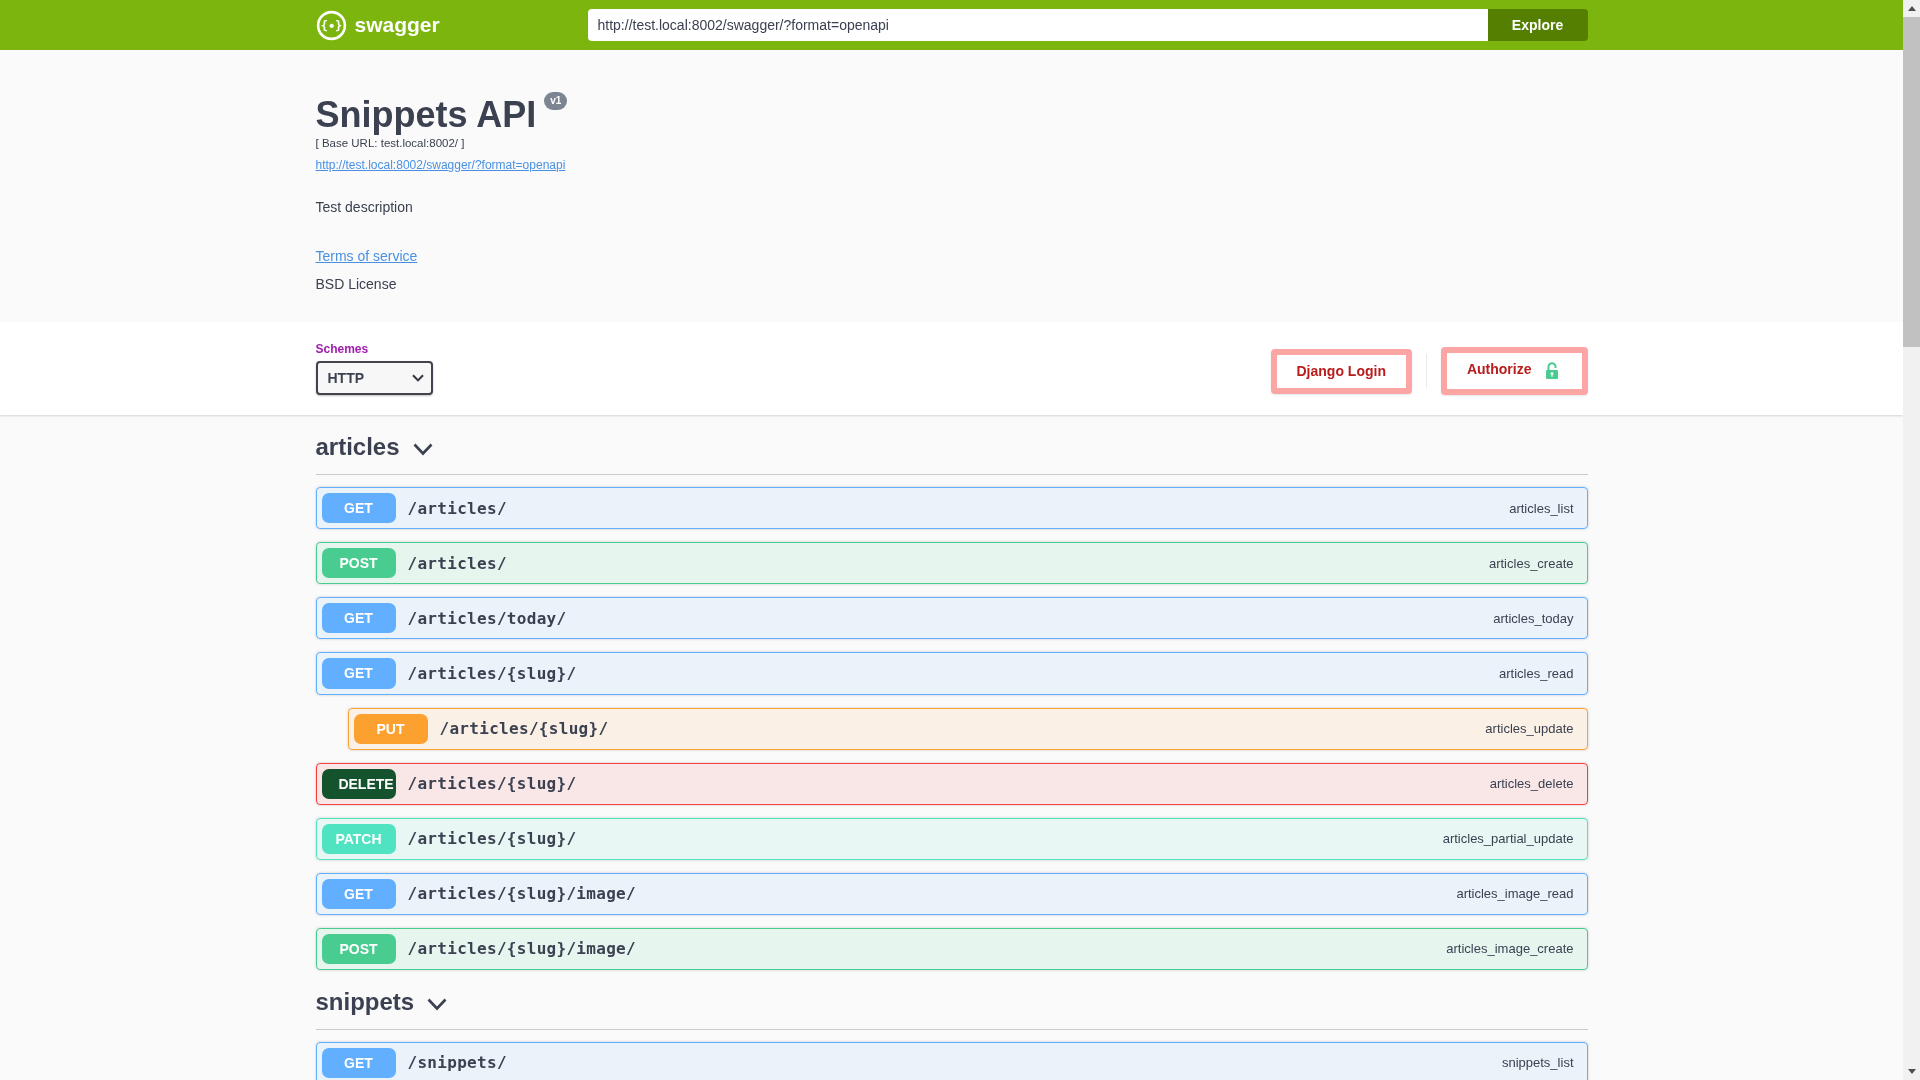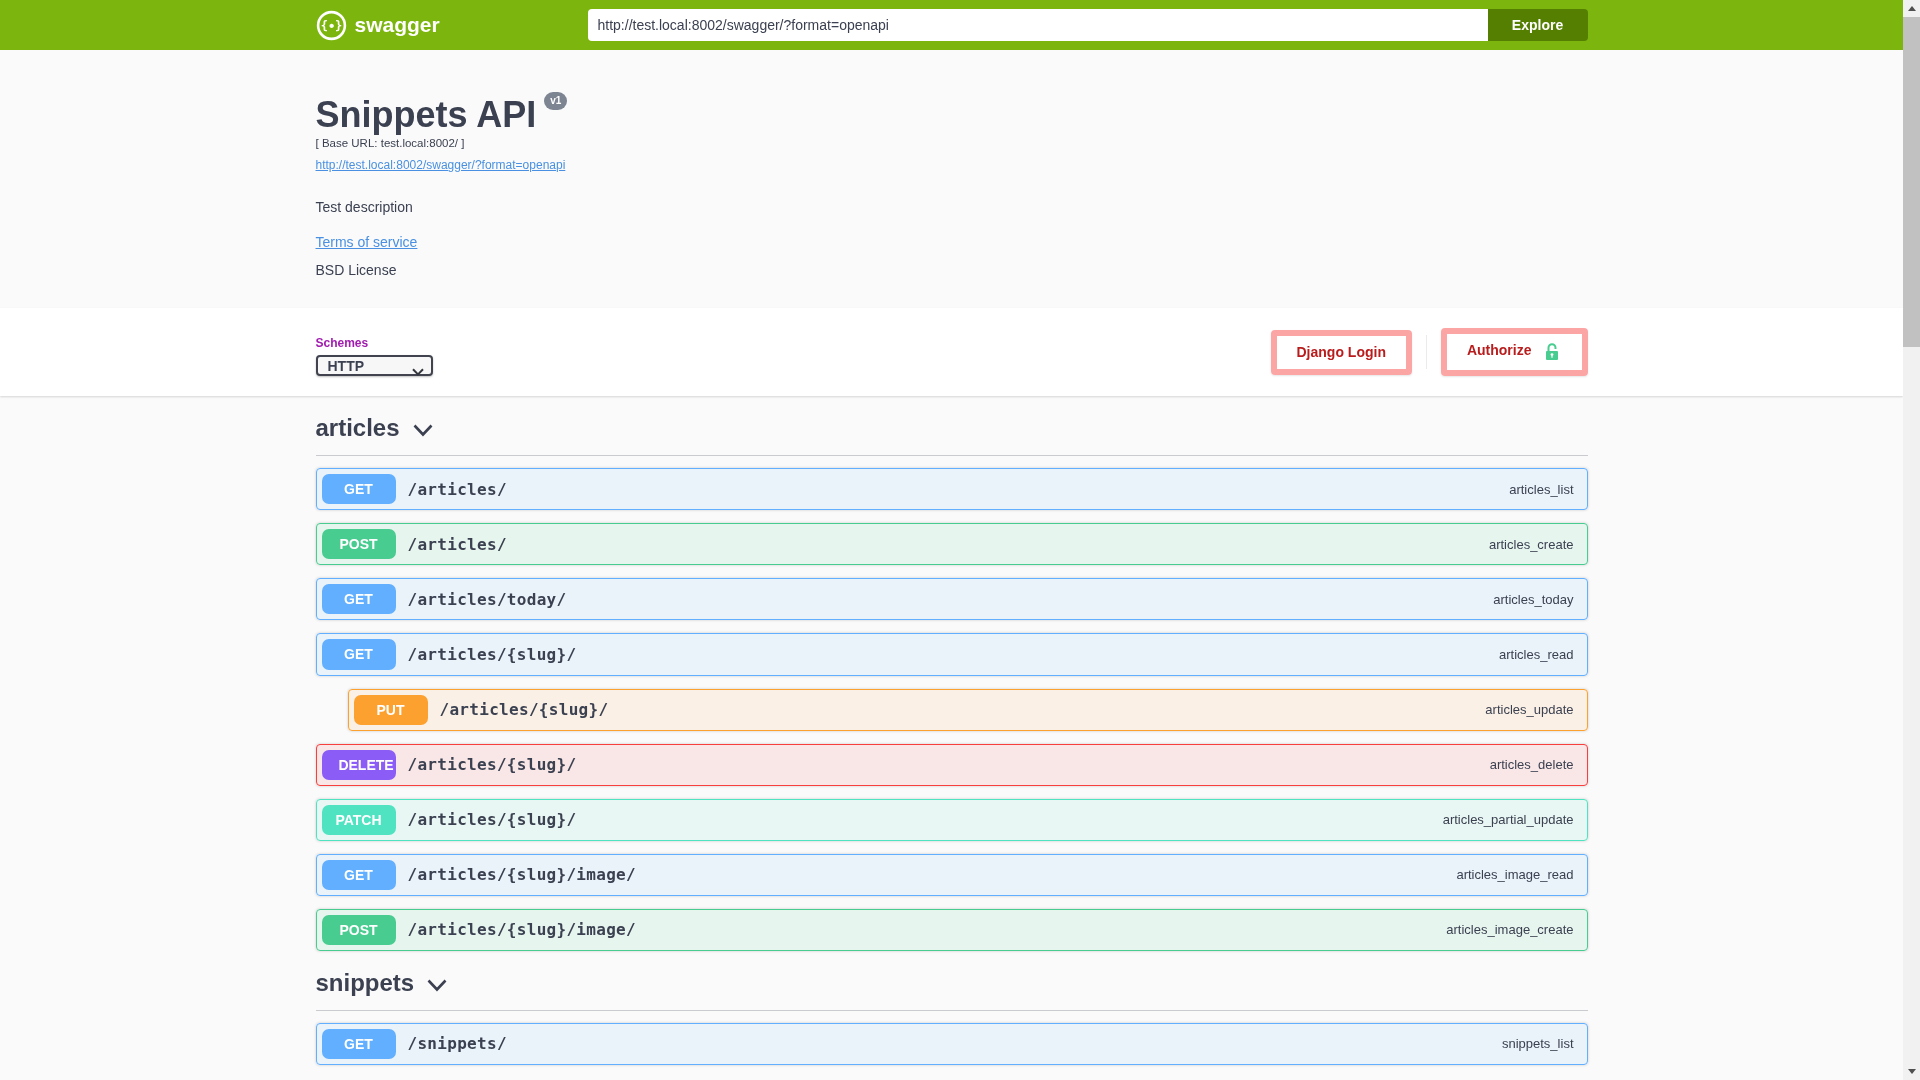--- a/index.html
+++ b/index.html
@@ -31,32 +31,32 @@
   .url-input { flex:1; height:32px; border:none; border-radius:4px 0 0 4px; padding:0 10px; font-size:14px; color:#3b4151; outline:none; background:#fff; }
   .explore-btn { width:100px; height:32px; background:#547f00; color:#fff; font-weight:700; font-size:14px; border:none; border-radius:0 4px 4px 0; cursor:pointer; font-family:inherit; }
 
   
   .info-section { padding:44px 0 30px; }
   .title { font-size:36px; font-weight:700; color:#3b4151; line-height:1.15; }
   .version { display:inline-block; background:#7d8492; color:#fff; font-size:10px; font-weight:700; padding:3px 6px; border-radius:50px; vertical-align:top; position:relative; top:-2px; margin-left:8px; }
   .base-url { font-family:Liberation Sans, sans-serif; font-size:11.5px; font-weight:300; color:#3b4151; margin-top:2px; }
   .spec-link { display:inline-block; font-size:12px; color:#4990e2; margin-top:9px; text-decoration:underline; }
   .description { font-size:14px; margin-top:26px; color:#3b4151; }
-  .info-link { margin-top:18px; }
+  .info-link { margin-top:32px; }
   .info-link a { font-size:14px; color:#4990e2; text-decoration:underline; }
   .info-link.contact { margin-top:8px; }
   .license { font-size:14px; margin-top:11px; color:#3b4151; }
 
   
   .scheme-container { background:#fff; box-shadow:0 1px 2px 0 rgba(0,0,0,.15); padding:20px 0; }
   .scheme-row { display:flex; align-items:flex-end; justify-content:space-between; }
   .schemes-title { font-size:12px; font-weight:700; display:block; margin-bottom:5px; color:#a21caf; }
   .select-wrap { position:relative; width:117px; }
   .select-wrap select {
-    width:100%; height:21px; appearance:none; -webkit-appearance:none; -moz-appearance:none;
+    width:100%; height:34px; appearance:none; -webkit-appearance:none; -moz-appearance:none;
     border:2px solid #41444e; border-radius:4px; font-weight:700; font-size:14px;
     padding:0 28px 0 10px; background:#f7f7f7; color:#3b4151; cursor:pointer; font-family:inherit;
     box-shadow:0 1px 2px 0 rgba(0,0,0,.25);
   }
   .select-chevron { position:absolute; right:9px; top:13px; pointer-events:none; }
   .auth-wrapper { display:flex; align-items:center; }
   .btn {
     border:6px solid #fca5a5; color:#b91c1c; background:transparent; font-weight:700; font-size:14px;
     padding:8px 20px; border-radius:4px; cursor:pointer; box-shadow:0 1px 2px rgba(0,0,0,.1);
     display:flex; align-items:flex-start; gap:10px; font-family:inherit; line-height:1.2;
@@ -82,21 +82,21 @@
   .op-path { font-family:"DejaVu Sans Mono","Liberation Mono",monospace; font-size:16px; font-weight:600; color:#3b4151; margin-left:12px; letter-spacing:.3px; }
   .op-desc { margin-left:auto; font-size:13px; color:#3b4151; padding-right:8px; }
 
   .m-get    { border-color:#61affe; background:rgba(97,175,254,.1); }
   .m-get    .method-badge { background:#61affe; }
   .m-post   { border-color:#49cc90; background:rgba(73,204,144,.1); }
   .m-post   .method-badge { background:#49cc90; }
   .m-put    { border-color:#fca130; background:rgba(252,161,48,.1);margin-left:32px; }
   .m-put    .method-badge { background:#fca130; }
   .m-delete { border-color:#f93e3e; background:rgba(249,62,62,.1); }
-  .m-delete .method-badge { background:#8b5cf6;padding-left:15px; }
+  .m-delete .method-badge { background:#14532d;padding-left:15px; }
   .m-patch  { border-color:#50e3c2; background:rgba(80,227,194,.1); }
   .m-patch  .method-badge { background:#50e3c2; }
 </style>
 </head>
 <body>
 
 <div class="scroll-col">
   <div class="sb-btn sb-up">
       <span class="tri-up"></span>
     </div>

